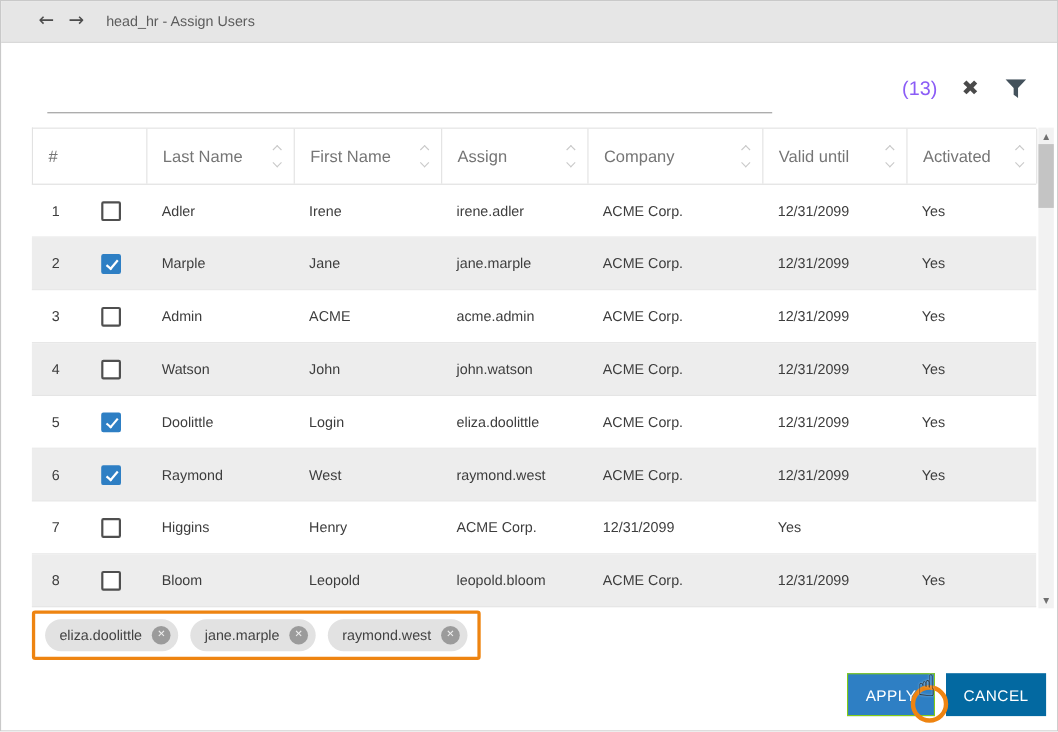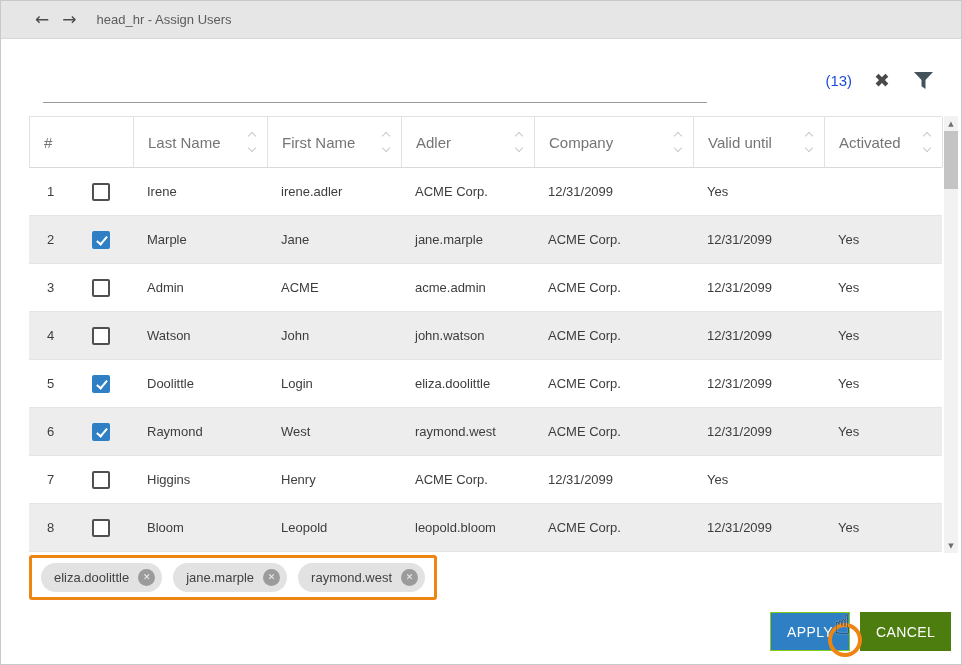--- a/index.html
+++ b/index.html
@@ -23,21 +23,21 @@
   
   .filterbar {
     position:absolute; left:42px; right:28px; top:56px; height:46px;
     display:flex; align-items:center;
   }
   .filter-input {
     flex:1; height:100%; border:none; border-bottom:1px solid #9a9a9a;
     border-radius:0; outline:none; background:transparent; margin-right:118px;
     font-size:15px; font-family:inherit; color:#333;
   }
-  .count { color:#1d4ed8; font-size:15px; margin-right:22px; white-space:nowrap; }
+  .count { color:#8b5cf6; font-size:18px; margin-right:22px; white-space:nowrap; }
   .clear { color:#4a4a4a; font-size:19px; margin-right:24px; cursor:pointer; line-height:1; }
   .funnel { display:flex; cursor:pointer; }
 
   
   .table { position:absolute; left:28px; top:115px; width:913px; }
   .thead, .tr {
     display:grid;
     grid-template-columns:40px 64px 134px 134px 133px 159px 131px 118px;
   }
   .thead {
@@ -103,21 +103,21 @@
     cursor:pointer; line-height:1;
   }
 
   
   .actions { position:absolute; right:10px; bottom:13px; display:flex; gap:10px; }
   .btn {
     height:39px; border:none; color:#fff; font-size:14px; letter-spacing:0.4px;
     font-family:inherit; cursor:pointer;
   }
   .btn.apply { width:80px; background:#2e7fc4; border:1px solid #84cc16; }
-  .btn.cancel { width:91px; background:#4d7c0f; }
+  .btn.cancel { width:91px; background:#0369a1; }
 
   
   .cursor-ring {
     position:absolute; left:827px; top:622px; width:34px; height:34px;
     border:4px solid #ee8411; border-radius:50%; pointer-events:none;
   }
   .cursor-hand {
     position:absolute; left:833px; top:610px; font-size:27px; color:#111;
     text-shadow:0 0 2px #fff; pointer-events:none; line-height:1;
   }
@@ -157,21 +157,21 @@
           </span>
         </div>
       <div class="th">
           <span>First Name</span>
           <span class="sort">
             <i class="chu"></i>
             <i class="chd"></i>
           </span>
         </div>
       <div class="th">
-          <span>Adler</span>
+          <span>Assign</span>
           <span class="sort">
             <i class="chu"></i>
             <i class="chd"></i>
           </span>
         </div>
       <div class="th">
           <span>Company</span>
           <span class="sort">
             <i class="chu"></i>
             <i class="chd"></i>
@@ -193,20 +193,21 @@
         </div>
     </div>
 
     <div class="tbody">
 
       <div class="tr">
         <div class="td num">1</div>
         <div class="td cb">
             <span class="checkbox" data-checked="false"></span>
           </div>
+        <div class="td">Adler</div>
         <div class="td">Irene</div>
         <div class="td">irene.adler</div>
         <div class="td">ACME Corp.</div>
         <div class="td">12/31/2099</div>
         <div class="td">Yes</div>
       </div>
 
       <div class="tr">
         <div class="td num">2</div>
         <div class="td cb">

